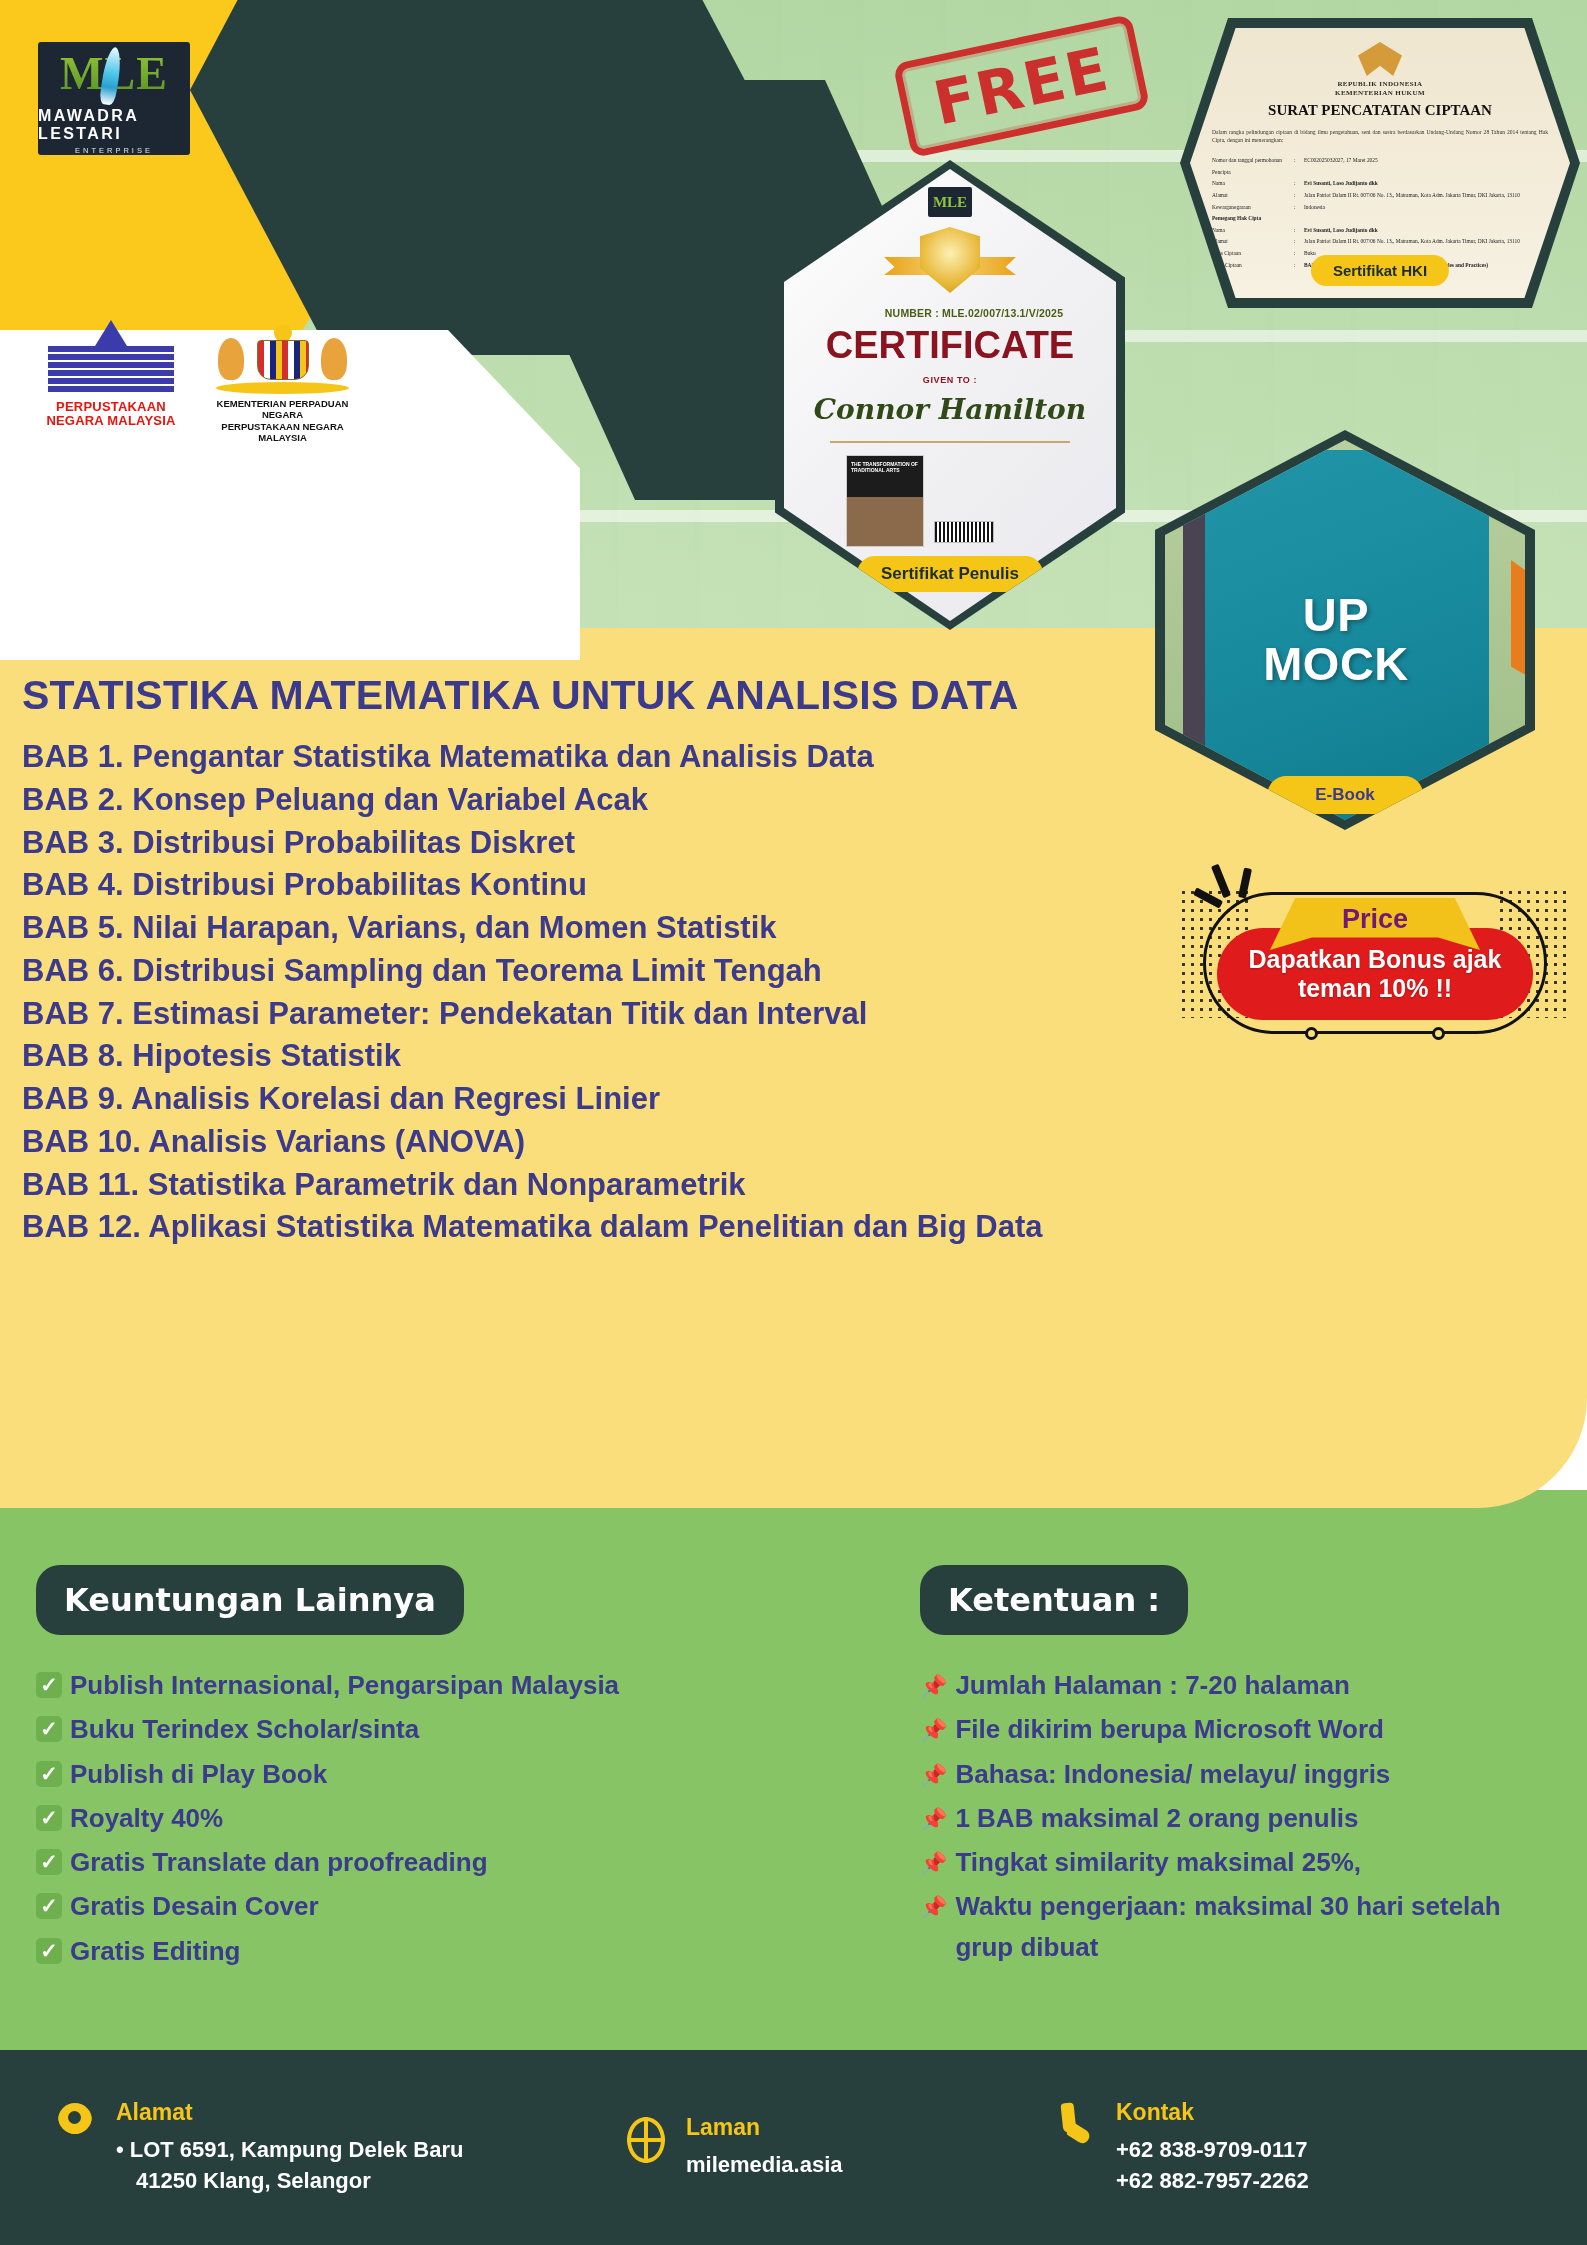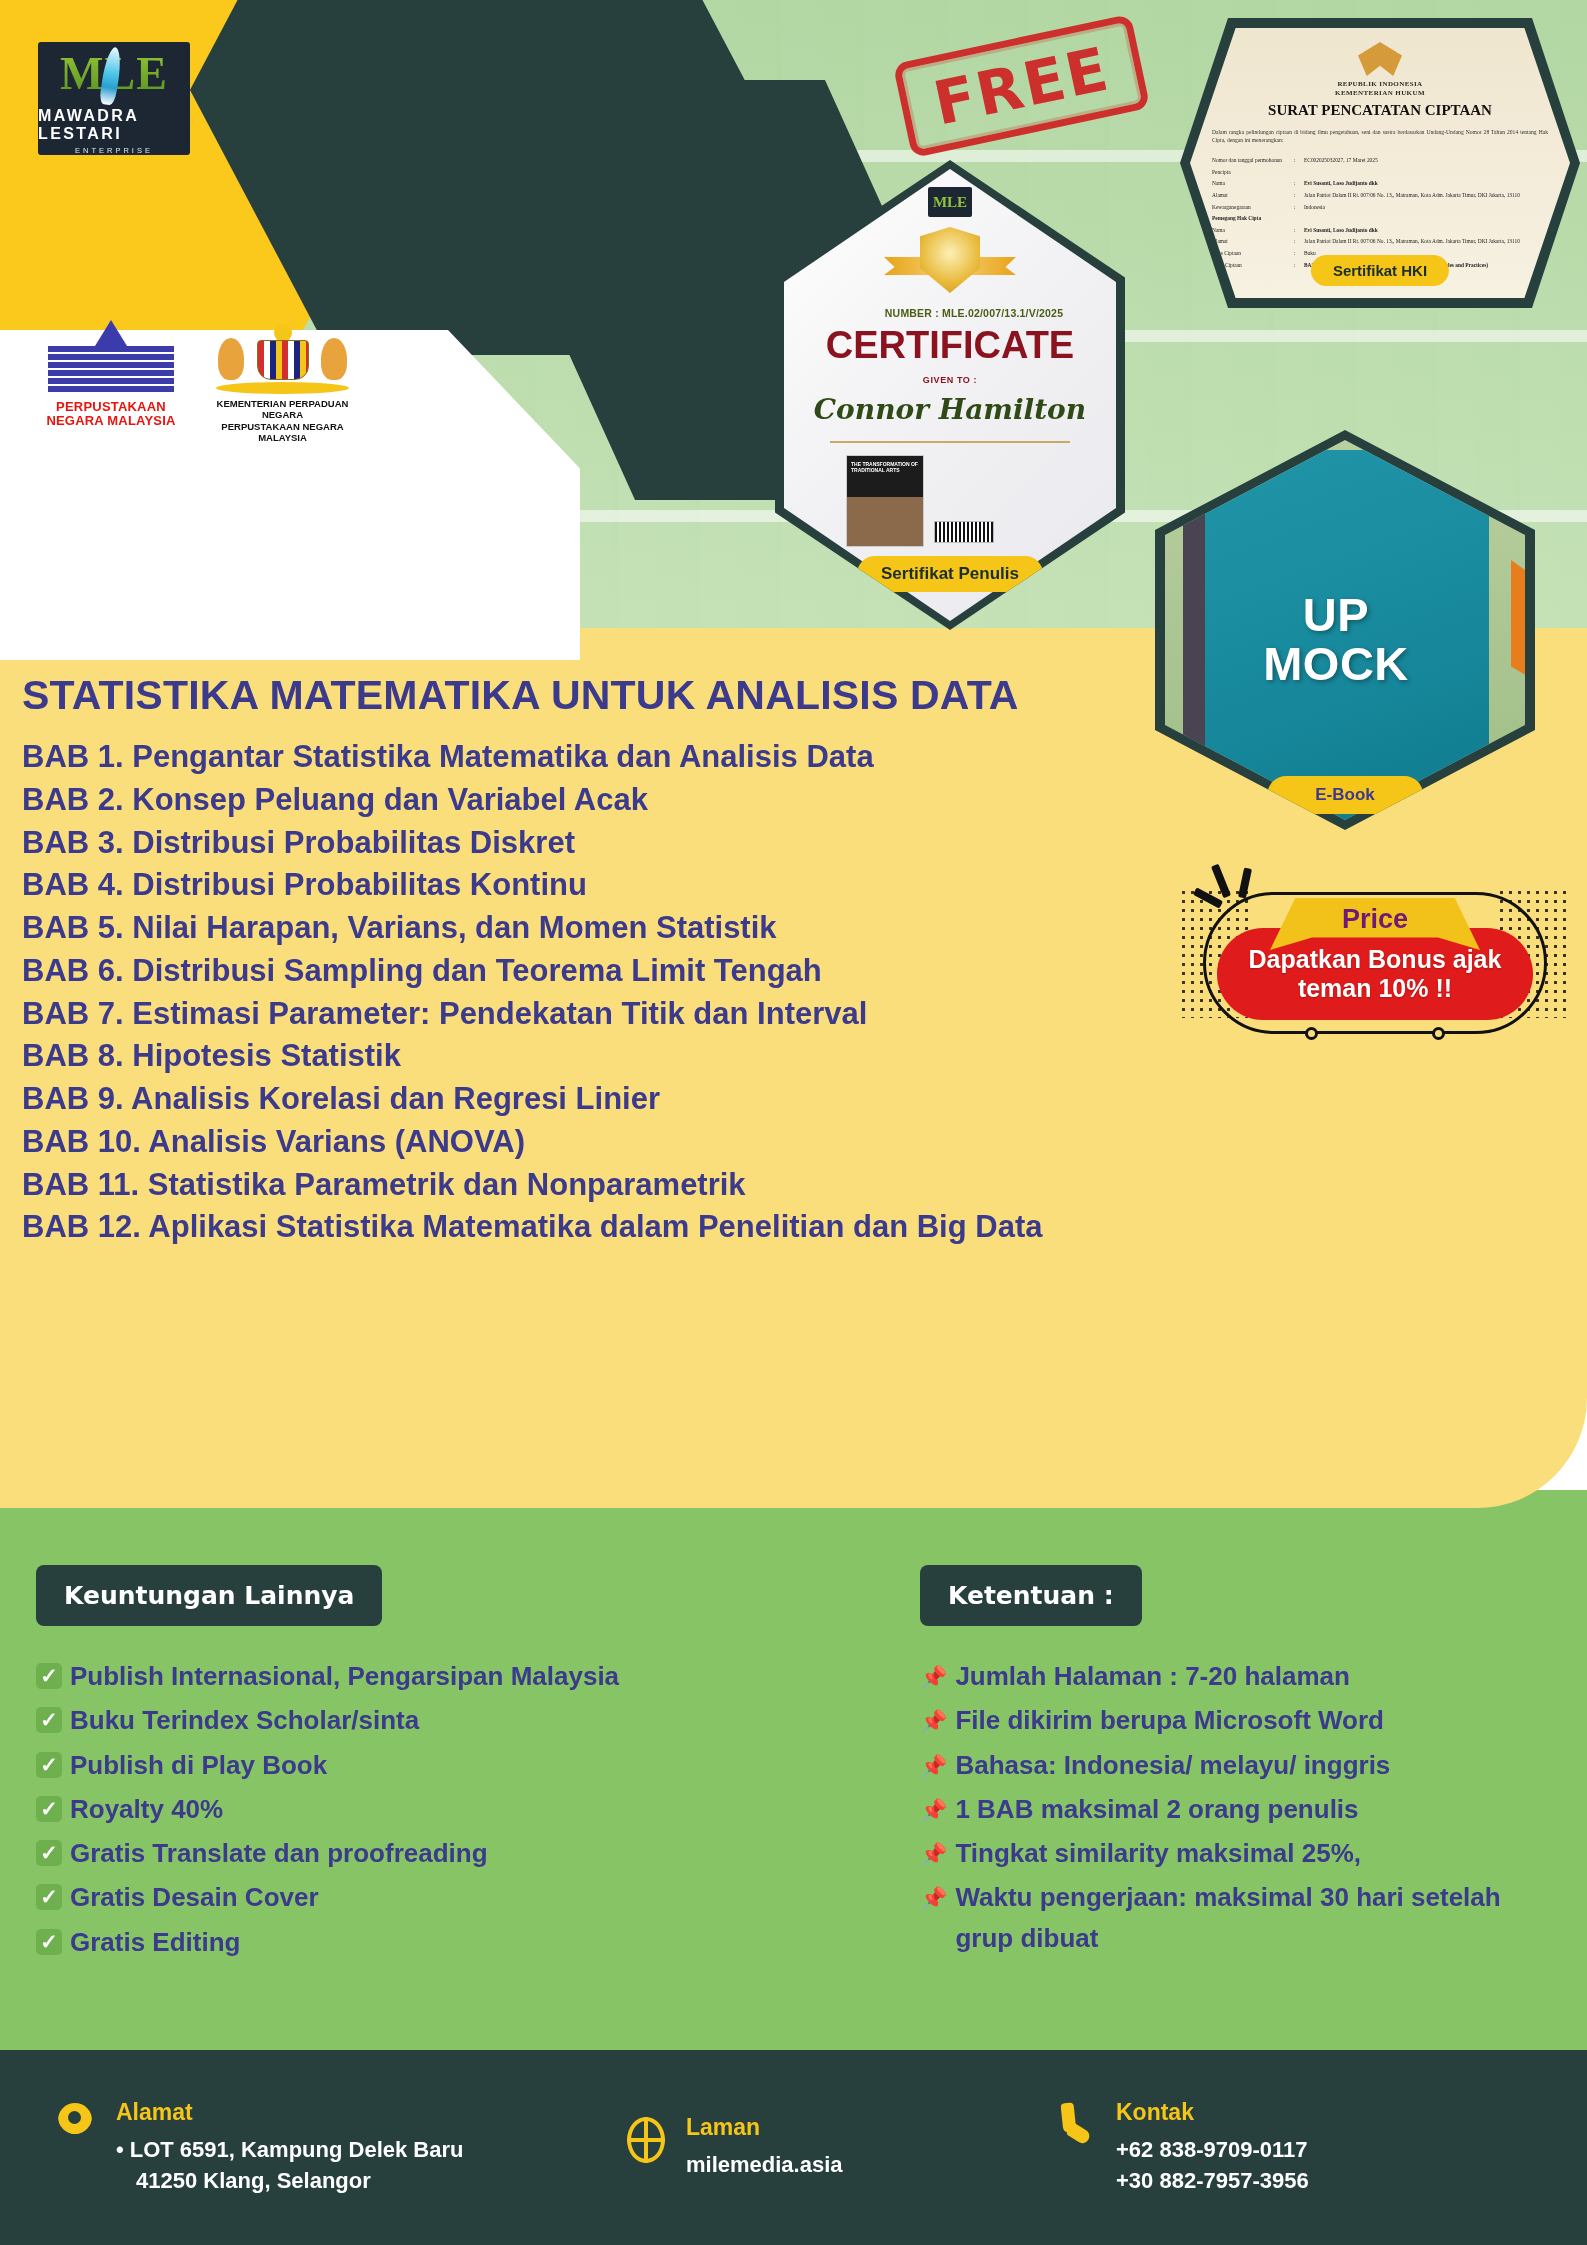--- a/index.html
+++ b/index.html
@@ -288,21 +288,21 @@
   .burst-spark i:nth-child(2){width:8px;height:30px;left:50px;top:4px;transform:rotate(12deg);}
   .burst-spark i:nth-child(3){width:30px;height:8px;left:2px;top:30px;transform:rotate(28deg);}
 
   
   .green-sec {
     position:absolute; left:0; top:1490px; width:1587px; height:560px;
     background:#86C465; z-index:1;
   }
   .sec-head {
     display:inline-block; background:#27403E; color:#fff;
-    font-weight:700; font-size:25px; padding:16px 28px; border-radius:8px;
+    font-weight:700; font-size:32px; padding:16px 28px; border-radius:24px;
     font-family:"DejaVu Sans", sans-serif;
   }
   .col-left { position:absolute; left:36px; top:1565px; width:640px; z-index:4; }
   .col-right { position:absolute; left:920px; top:1565px; width:640px; z-index:4; }
   .list { margin-top:30px; }
   .item {
     display:flex; align-items:flex-start; gap:8px;
     color:#3B3A8C; font-weight:700; font-size:26px; line-height:1.55;
     margin-bottom:4px; white-space:nowrap;
   }
@@ -634,19 +634,19 @@
     <div class="fcol tel">
       <div class="ficon">
           <div class="phone-icon">
             <i></i>
             <i></i>
           </div>
         </div>
       <div>
         <div class="flabel">Kontak</div>
         <div class="ftext">+62 838-9709-0117</div>
-        <div class="ftext">+30 882-7957-3956</div>
+        <div class="ftext">+62 882-7957-2262</div>
       </div>
     </div>
 
   </div>
 
 </div>
 
 </body></html>

